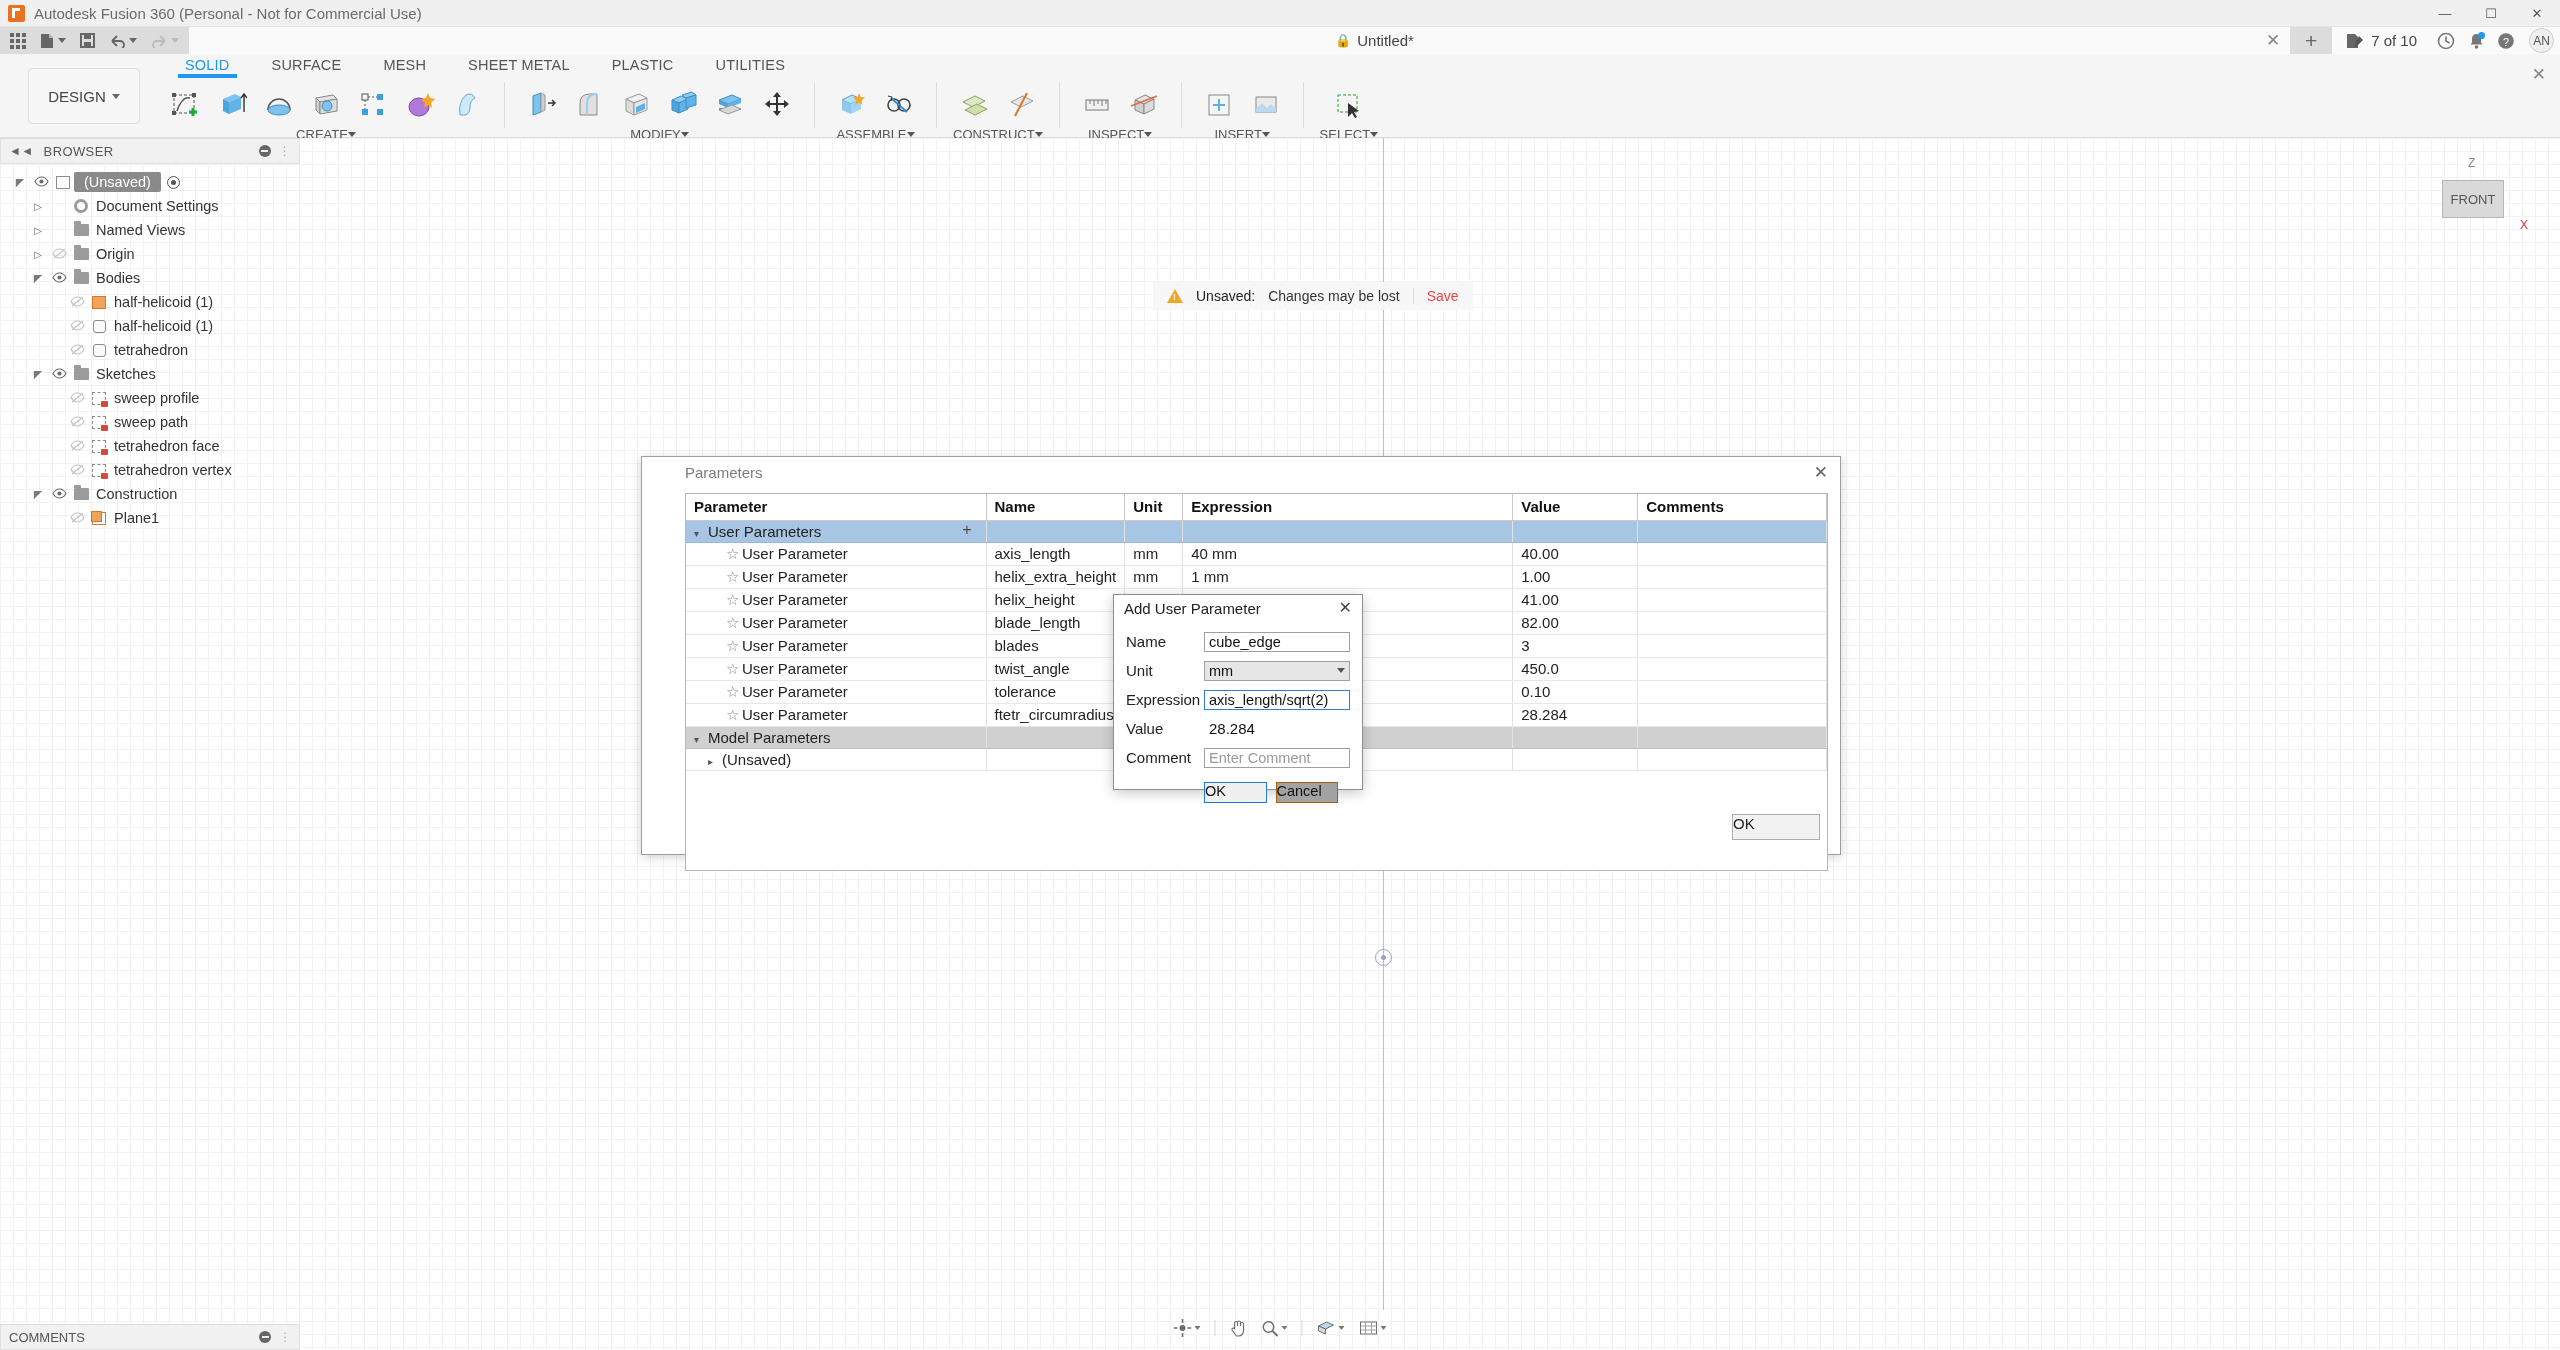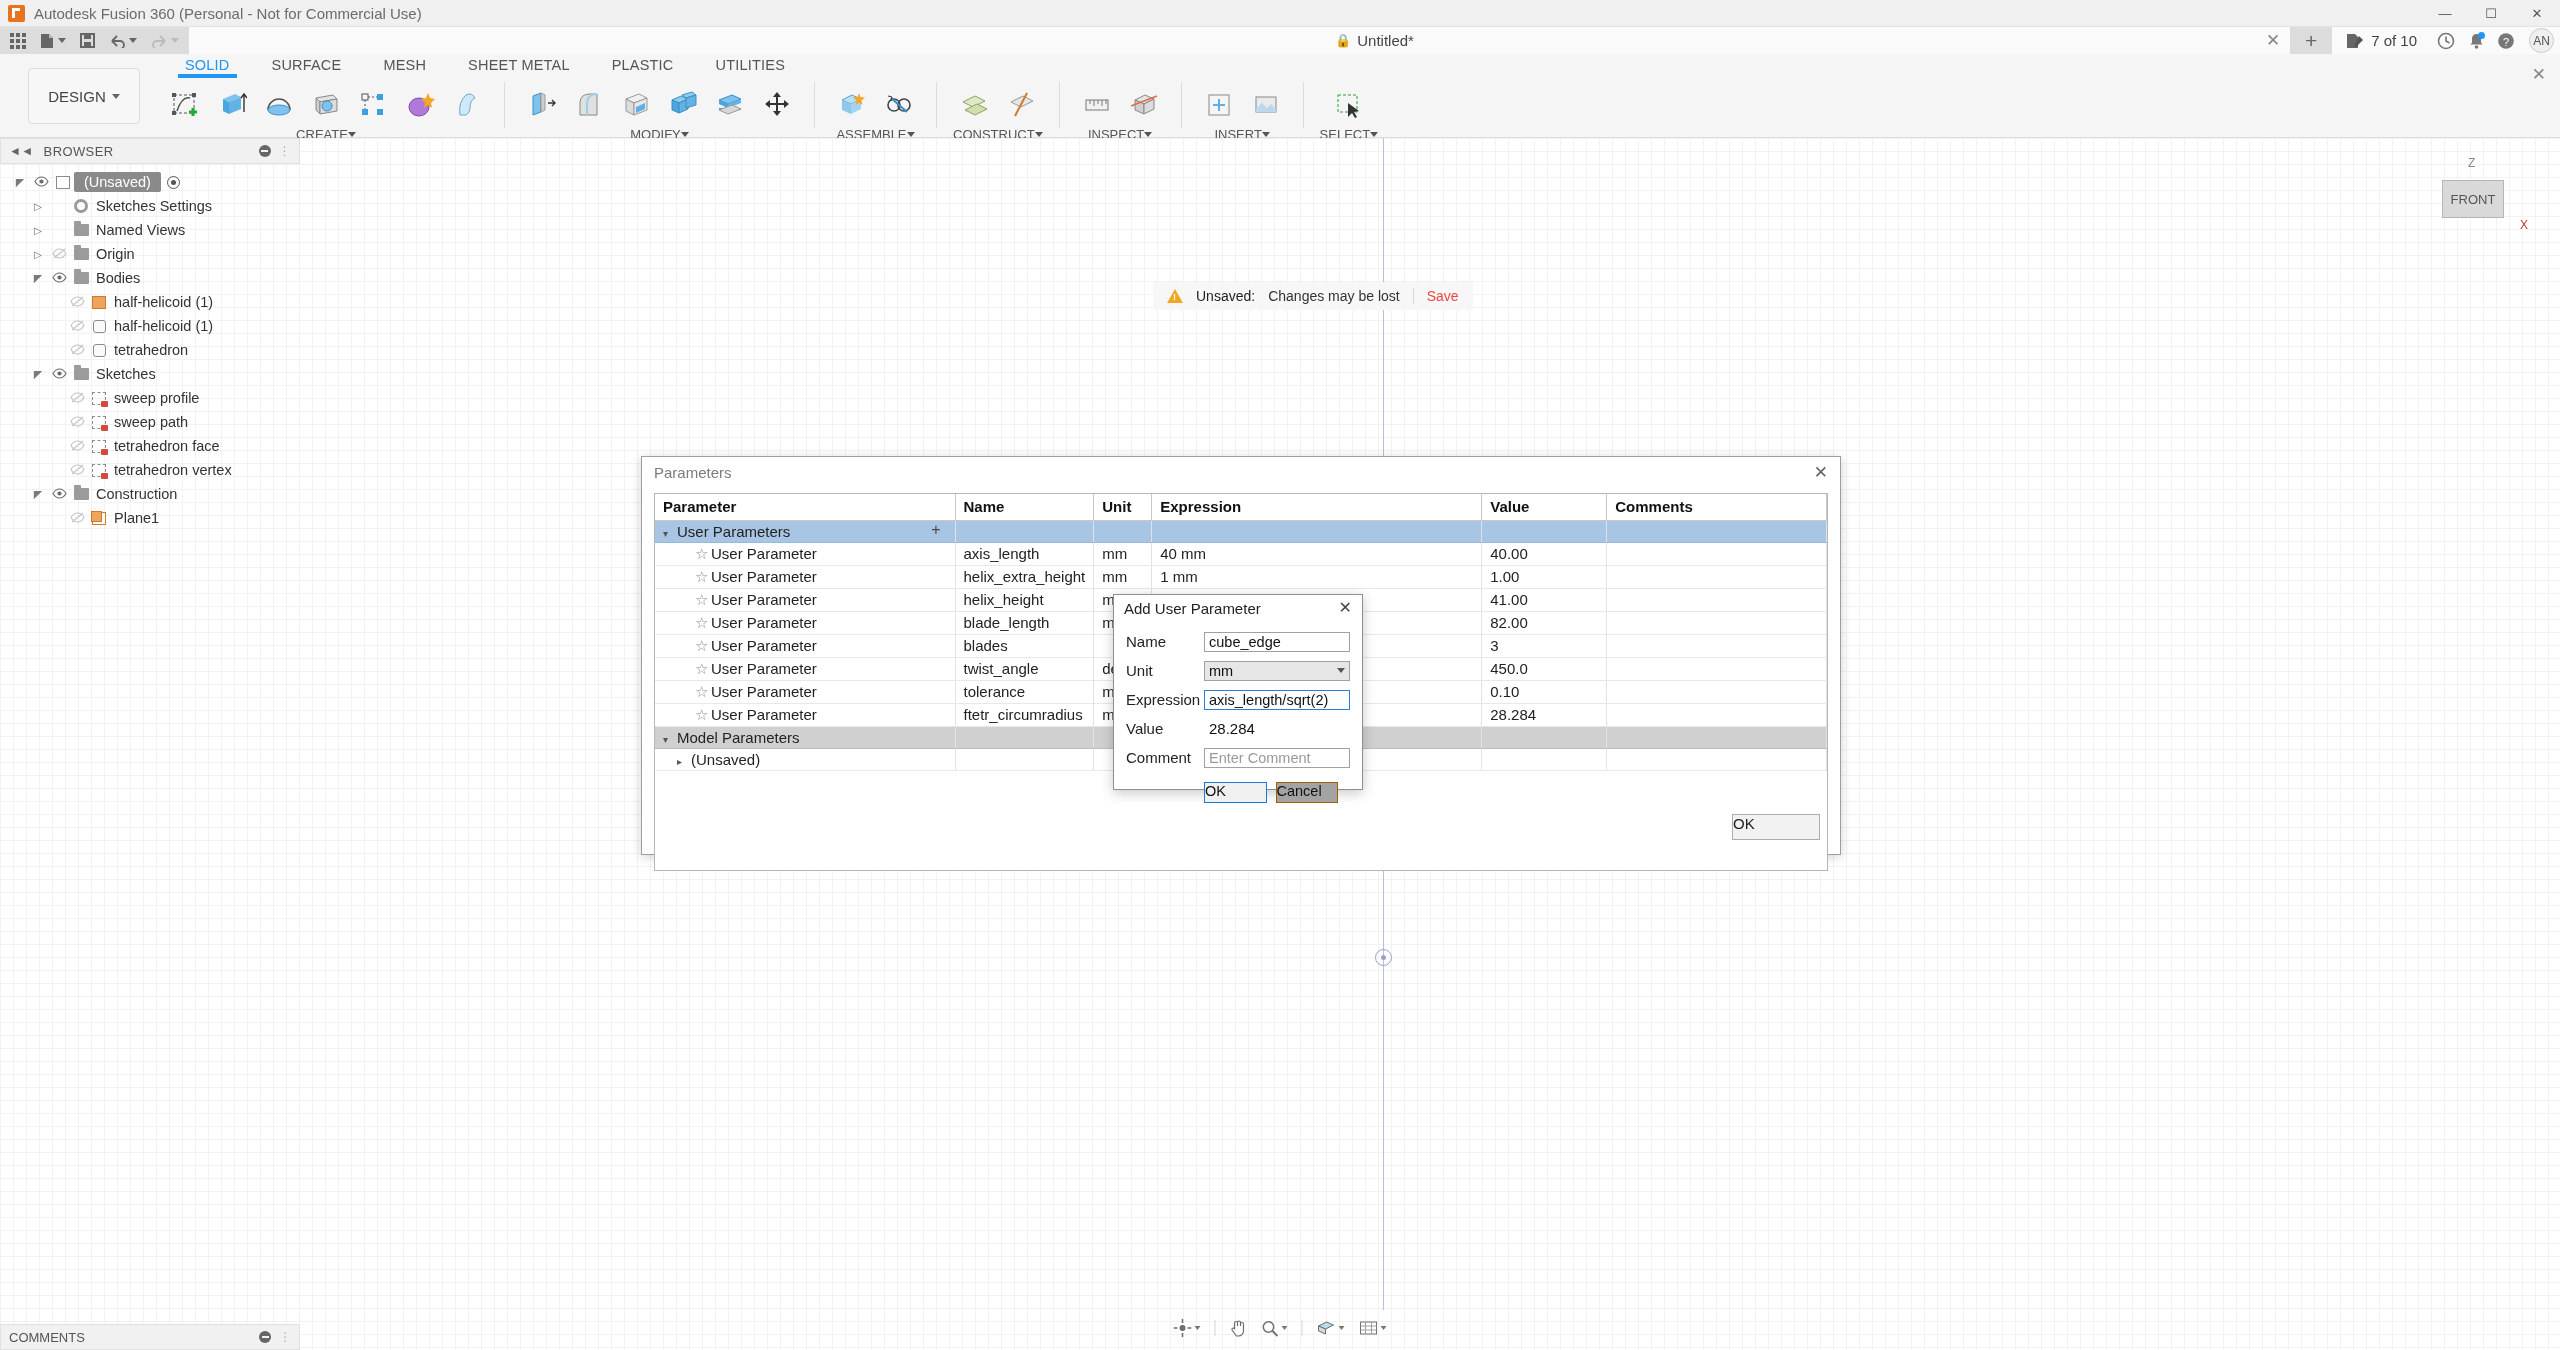--- a/index.html
+++ b/index.html
@@ -120,21 +120,21 @@
   .navbar{position:absolute;left:50%;transform:translateX(-50%);bottom:9px;display:flex;align-items:center;gap:3px;background:transparent;}
   .nav-item{height:26px;padding:0 6px;display:flex;align-items:center;gap:3px;color:#6e6e6e;font-size:15px;cursor:pointer;border-radius:2px;}
   .nav-sep{width:1px;height:16px;background:#d5d5d5;margin:0 5px;}
   .tinycaret{width:0;height:0;border-left:3.5px solid transparent;border-right:3.5px solid transparent;border-top:4px solid #777;}
 
   
   .cursor{position:absolute;left:1412px;top:632px;width:0;height:0;
     border-left:8px solid #000; border-bottom:12px solid transparent; transform:rotate(-20deg);}
 
   
-  .pdlg{position:absolute;left:641px;top:318px;width:1200px;height:399px;background:#fff;border:1px solid #9e9e9e;box-shadow:0 2px 10px rgba(0,0,0,.18);}
+  .pdlg{position:absolute;left:641px;top:318px;width:1200px;height:399px;background:#fff;border:1px solid #9e9e9e;box-shadow:0 2px 10px rgba(0,0,0,.18);padding-left:31px;}
   .pdlg-title{height:30px;display:flex;align-items:center;padding:0 12px;font-size:15px;color:#7b7b7b;}
   .pdlg-x{margin-left:auto;color:#666;font-size:17px;cursor:pointer;}
   .ptable-wrap{margin:6px 12px 0 12px;border:1px solid #b6b6b6;background:#fff;height:378px;overflow:hidden;}
   table.ptable{width:100%;border-collapse:collapse;font-size:15px;}
   table.ptable th{
     text-align:left;font-weight:bold;color:#111;background:#fff;
     padding:3px 8px;border-right:1px solid #c8c8c8;border-bottom:1px solid #c8c8c8;height:26px;font-size:15px;
   }
   table.ptable td{padding:2px 8px;border-right:1px solid #e2e2e2;border-bottom:1px solid #e8e8e8;height:20px;color:#222;}
   tr.grp td{background:#d0d0d0;border-bottom:1px solid #bdbdbd;}
@@ -532,21 +532,21 @@
           <span class="tlabel">(Unsaved)</span>
           <span class="radio"></span>
         </div>
         <div class="trow">
           <span style="display:inline-block;width:28px"></span>
           <span class="tarrow">▷</span>
           <span class="eye"></span>
           <span class="ticon">
             <span class="gearic"></span>
           </span>
-          <span class="tlabel">Sketches Settings</span>
+          <span class="tlabel">Document Settings</span>
         </div>
         <div class="trow">
           <span style="display:inline-block;width:28px"></span>
           <span class="tarrow">▷</span>
           <span class="eye"></span>
           <span class="ticon">
             <span class="fold"></span>
           </span>
           <span class="tlabel">Named Views</span>
         </div>

